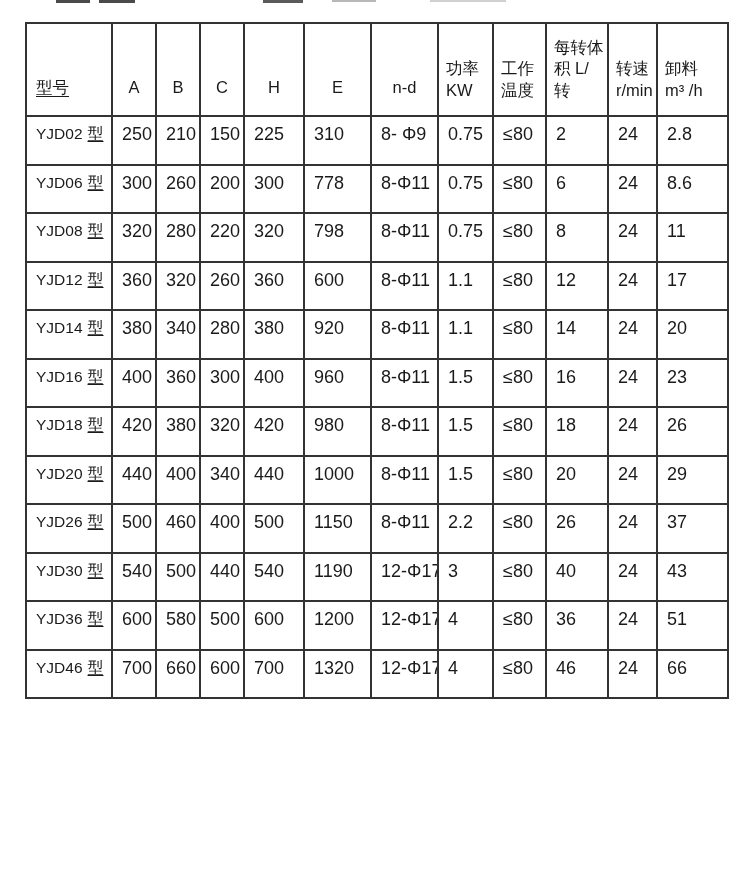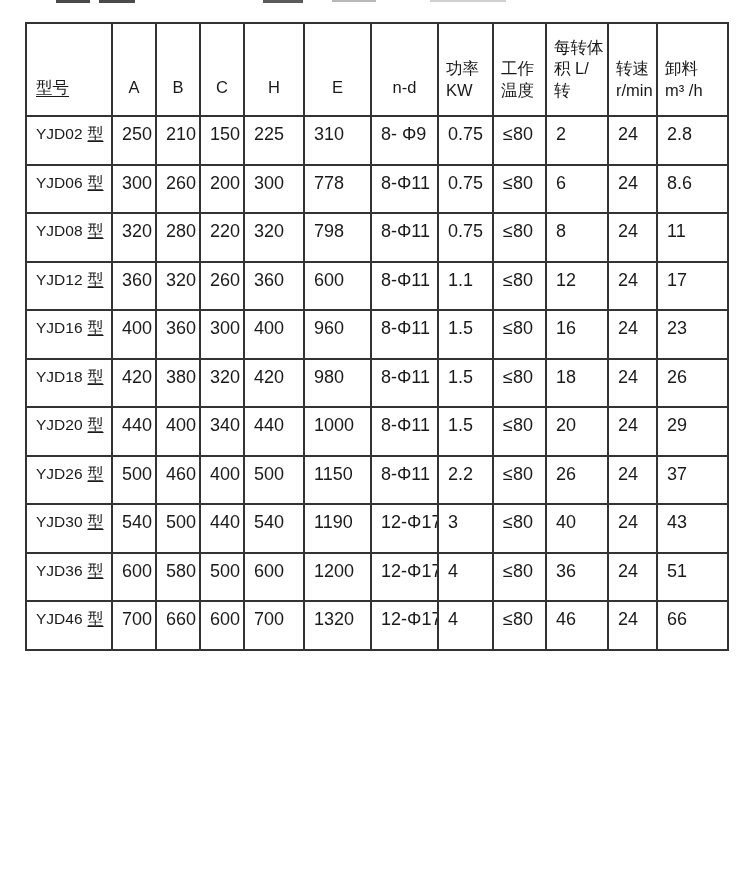--- a/index.html
+++ b/index.html
@@ -174,20 +174,34 @@
     <td class="val">360</td>
     <td class="val">600</td>
     <td class="val">8-Φ11</td>
     <td class="val">1.1</td>
     <td class="val">≤80</td>
     <td class="val">12</td>
     <td class="val">24</td>
     <td class="val">17</td>
   </tr>
         <tr>
+    <td class="model"><span>YJD14</span><span class="u">型</span></td>
+    <td class="val">380</td>
+    <td class="val">340</td>
+    <td class="val">280</td>
+    <td class="val">380</td>
+    <td class="val">920</td>
+    <td class="val">8-Φ11</td>
+    <td class="val">1.1</td>
+    <td class="val">≤80</td>
+    <td class="val">14</td>
+    <td class="val">24</td>
+    <td class="val">20</td>
+  </tr>
+        <tr>
     <td class="model"><span>YJD16</span><span class="u">型</span></td>
     <td class="val">400</td>
     <td class="val">360</td>
     <td class="val">300</td>
     <td class="val">400</td>
     <td class="val">960</td>
     <td class="val">8-Φ11</td>
     <td class="val">1.5</td>
     <td class="val">≤80</td>
     <td class="val">16</td>

